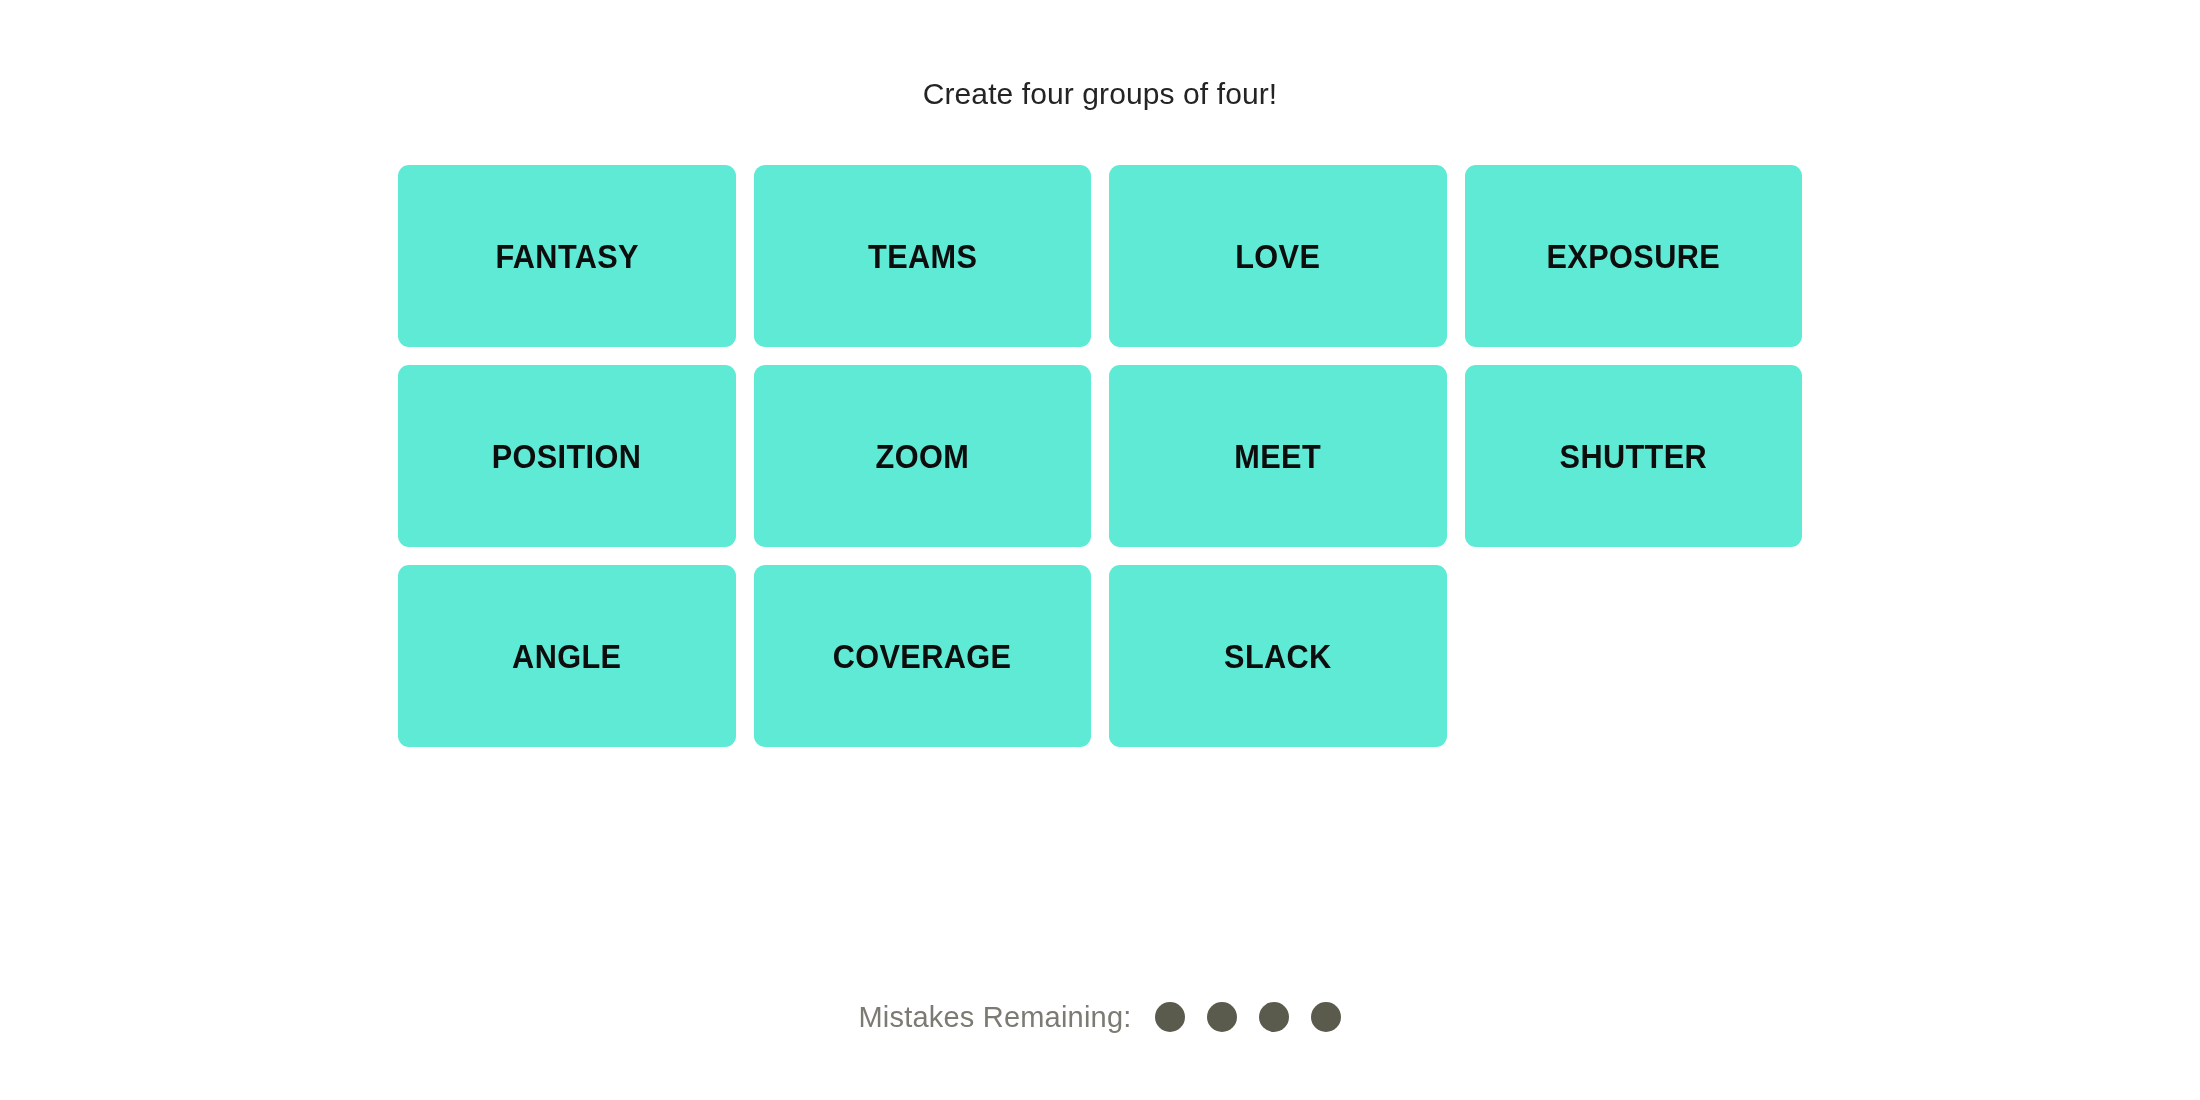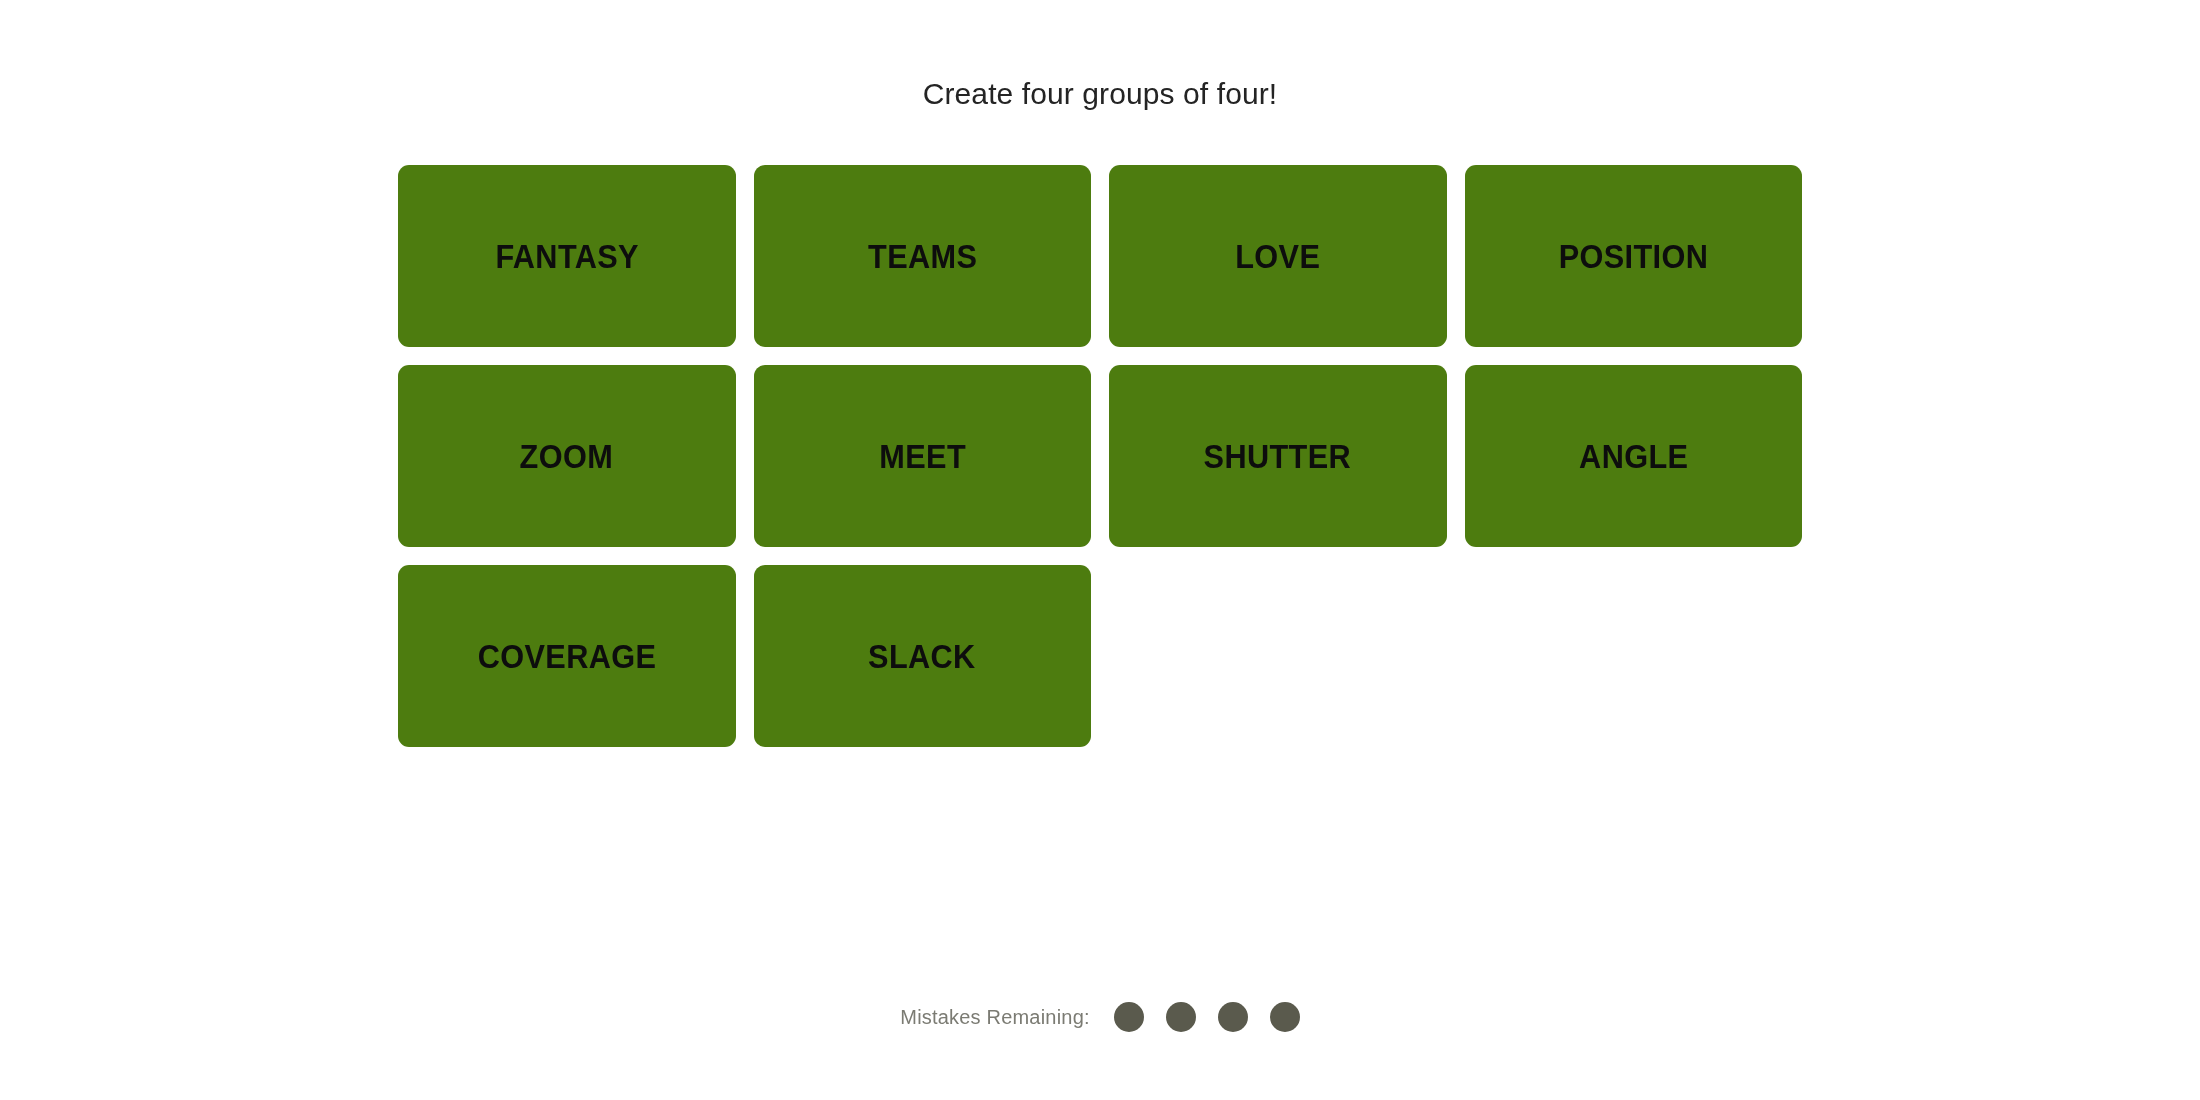--- a/index.html
+++ b/index.html
@@ -50,21 +50,21 @@
   }
   .grid {
     display: grid;
     grid-template-columns: repeat(4, 1fr);
     grid-template-rows: repeat(4, 182px);
     column-gap: 18px;
     row-gap: 18px;
   }
 
   .tile {
-    background: #4d7c0f;
+    background: #5eead4;
     border-radius: 11px;
     display: flex;
     align-items: center;
     justify-content: center;
     border: none;
     padding: 0;
     cursor: pointer;
     user-select: none;
     overflow: hidden;
   }
@@ -86,21 +86,21 @@
     position: absolute;
     top: 1000px;
     left: 0;
     width: 2200px;
     display: flex;
     align-items: center;
     justify-content: center;
     gap: 0;
   }
   .mistakes-label {
-    font-size: 20px;
+    font-size: 29px;
     font-weight: 400;
     color: #7b7b73;
     letter-spacing: 0.2px;
     line-height: 34px;
     margin-right: 24px;
     font-family: "Liberation Sans", sans-serif;
   }
   .dots {
     display: flex;
     align-items: center;
@@ -128,20 +128,23 @@
         <span class="tile-label">FANTASY</span>
       </button>
       <button class="tile">
         <span class="tile-label">TEAMS</span>
       </button>
       <button class="tile">
         <span class="tile-label">LOVE</span>
       </button>
 
       <button class="tile">
+        <span class="tile-label">EXPOSURE</span>
+      </button>
+      <button class="tile">
         <span class="tile-label">POSITION</span>
       </button>
       <button class="tile">
         <span class="tile-label">ZOOM</span>
       </button>
 
       <button class="tile">
         <span class="tile-label">MEET</span>
       </button>
       <button class="tile">

